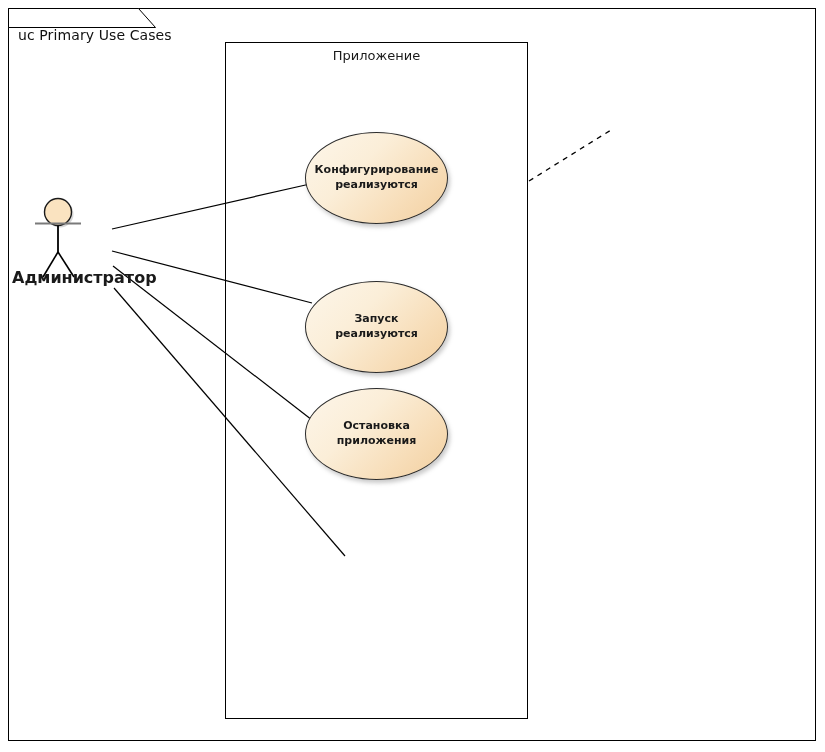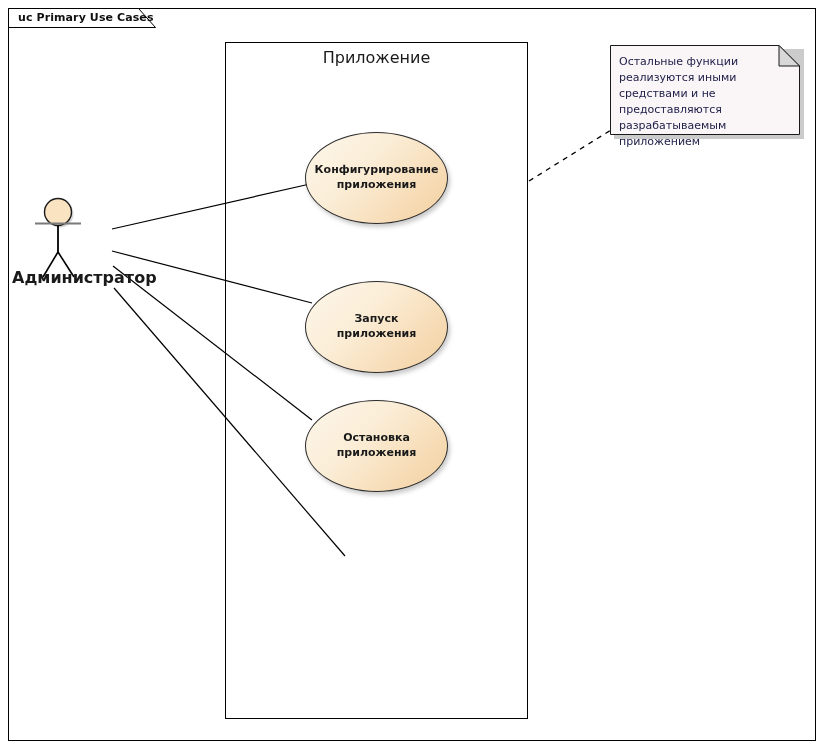--- a/index.html
+++ b/index.html
@@ -44,23 +44,23 @@
   .title-tab .tab-shape {
     position: absolute;
     left: 0;
     top: 0;
     width: 148px;
     height: 20px;
   }
   .title-tab .tab-label {
     position: absolute;
     left: 10px;
-    top: 3px;
-    font-size: 11px;
-    font-weight: bold;
+    top: 19px;
+    font-size: 14px;
+    font-weight: normal;
     color: #111111;
     white-space: nowrap;
     letter-spacing: 0.1px;
     z-index: 2;
   }
 
   
   .boundary-box {
     position: absolute;
     left: 225px;
@@ -70,21 +70,21 @@
     border: 1px solid #000000;
     box-sizing: border-box;
     background: transparent;
   }
   .boundary-label {
     position: absolute;
     left: 225px;
     top: 48px;
     width: 303px;
     text-align: center;
-    font-size: 16px;
+    font-size: 13px;
     color: #1a1a1a;
   }
 
   
   .connectors {
     position: absolute;
     left: 0;
     top: 0;
     width: 825px;
     height: 752px;
@@ -206,35 +206,27 @@
       <line x1="40" y1="45.5" x2="40" y2="72" stroke="#000000" stroke-width="1.8"></line>
 
       <line x1="40" y1="72" x2="25" y2="97" stroke="#000000" stroke-width="1.6"></line>
       <line x1="40" y1="72" x2="56" y2="97" stroke="#000000" stroke-width="1.6"></line>
     </svg>
   </div>
   <div class="actor-label">Администратор</div>
 
   <div class="usecase" style="left:305px; top:132px; width:143px; height:92px;">
     <span class="uc-label">Конфигурирование
-приложения</span>
+реализуются</span>
   </div>
 
   <div class="usecase" style="left:305px; top:281px; width:143px; height:92px;">
-    <span class="uc-label">Запуск приложения</span>
-  </div>
-
-  <div class="usecase" style="left:305px; top:400px; width:143px; height:92px;">
+    <span class="uc-label">Запуск реализуются</span>
+  </div>
+
+  <div class="usecase" style="left:305px; top:388px; width:143px; height:92px;">
     <span class="uc-label">Остановка
 приложения</span>
   </div>
 
 
-  <div class="note">
-    <div class="note-shadow"></div>
-    <svg width="190" height="90" viewBox="0 0 190 90" style="position:absolute;left:0;top:0;">
-      <path d="M 0.5 0.5 L 169 0.5 L 189.5 21 L 189.5 89.5 L 0.5 89.5 Z" fill="#faf6f8" stroke="#1a1a1a" stroke-width="1"></path>
-      <path d="M 169 0.5 L 189.5 21 L 169 21 Z" fill="#d8d8d8" stroke="#1a1a1a" stroke-width="1"></path>
-    </svg>
-    <div class="note-text">Остальные функции реализуются иными средствами и не предоставляются разрабатываемым приложением</div>
-  </div>
 
 </div>
 
 </body></html>

